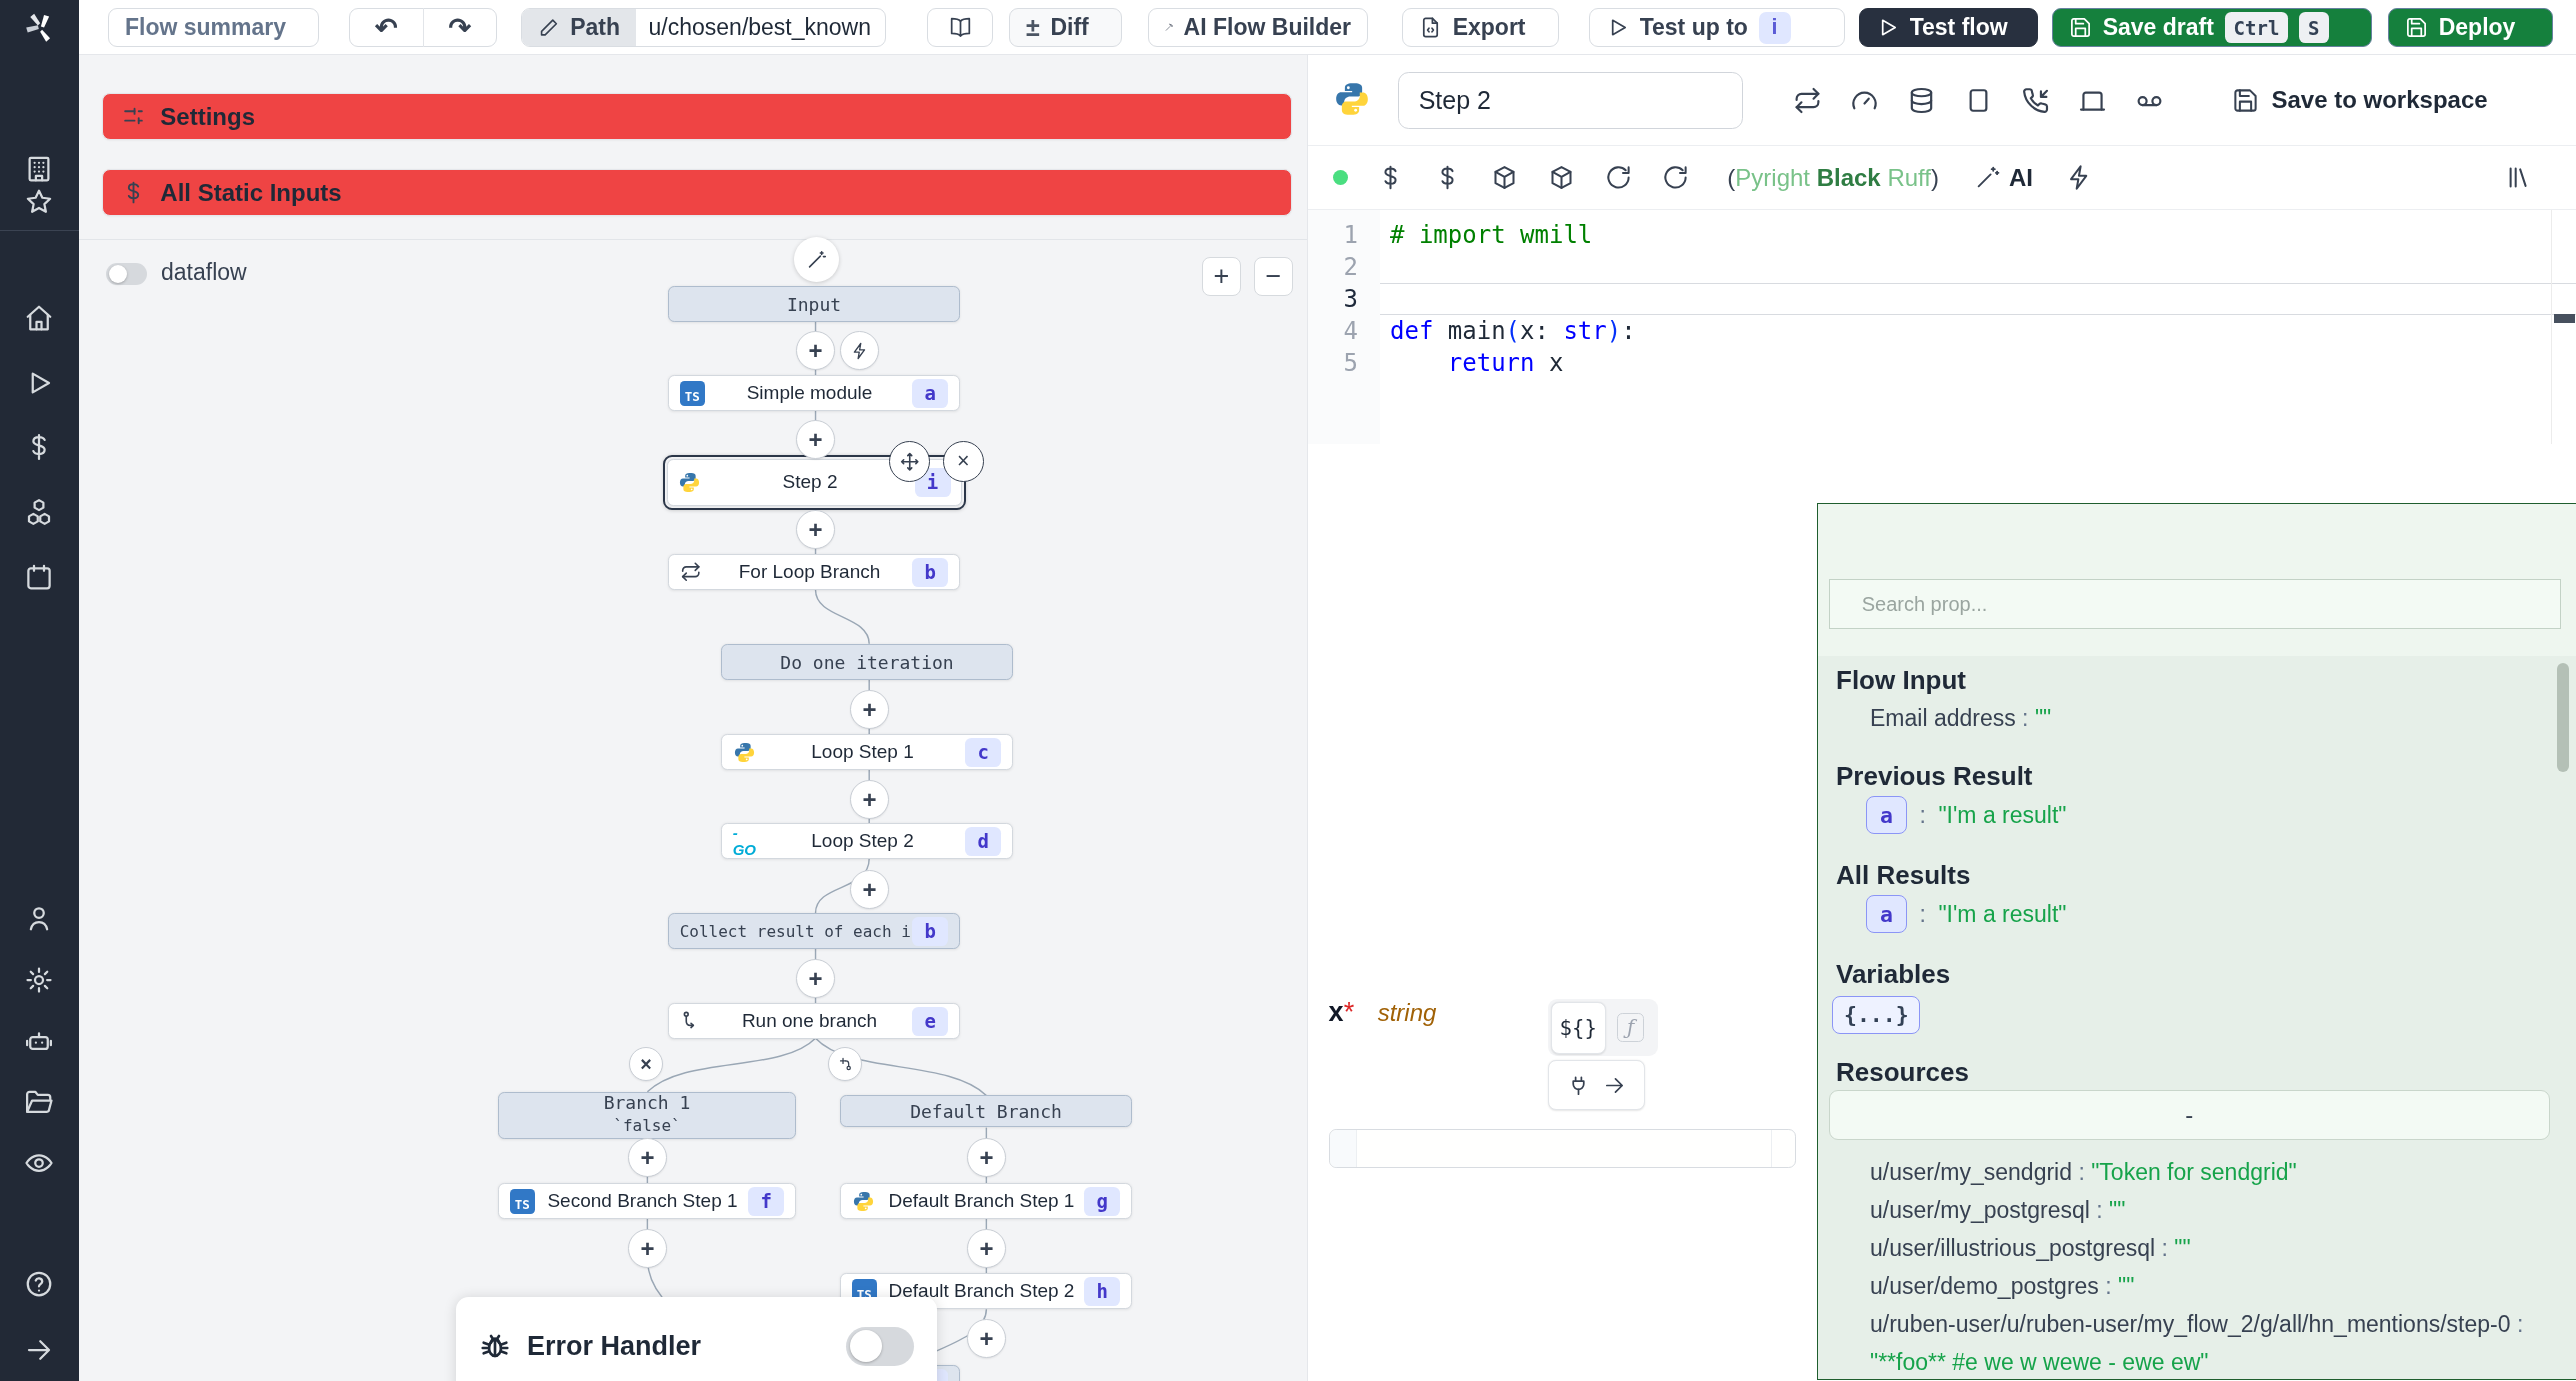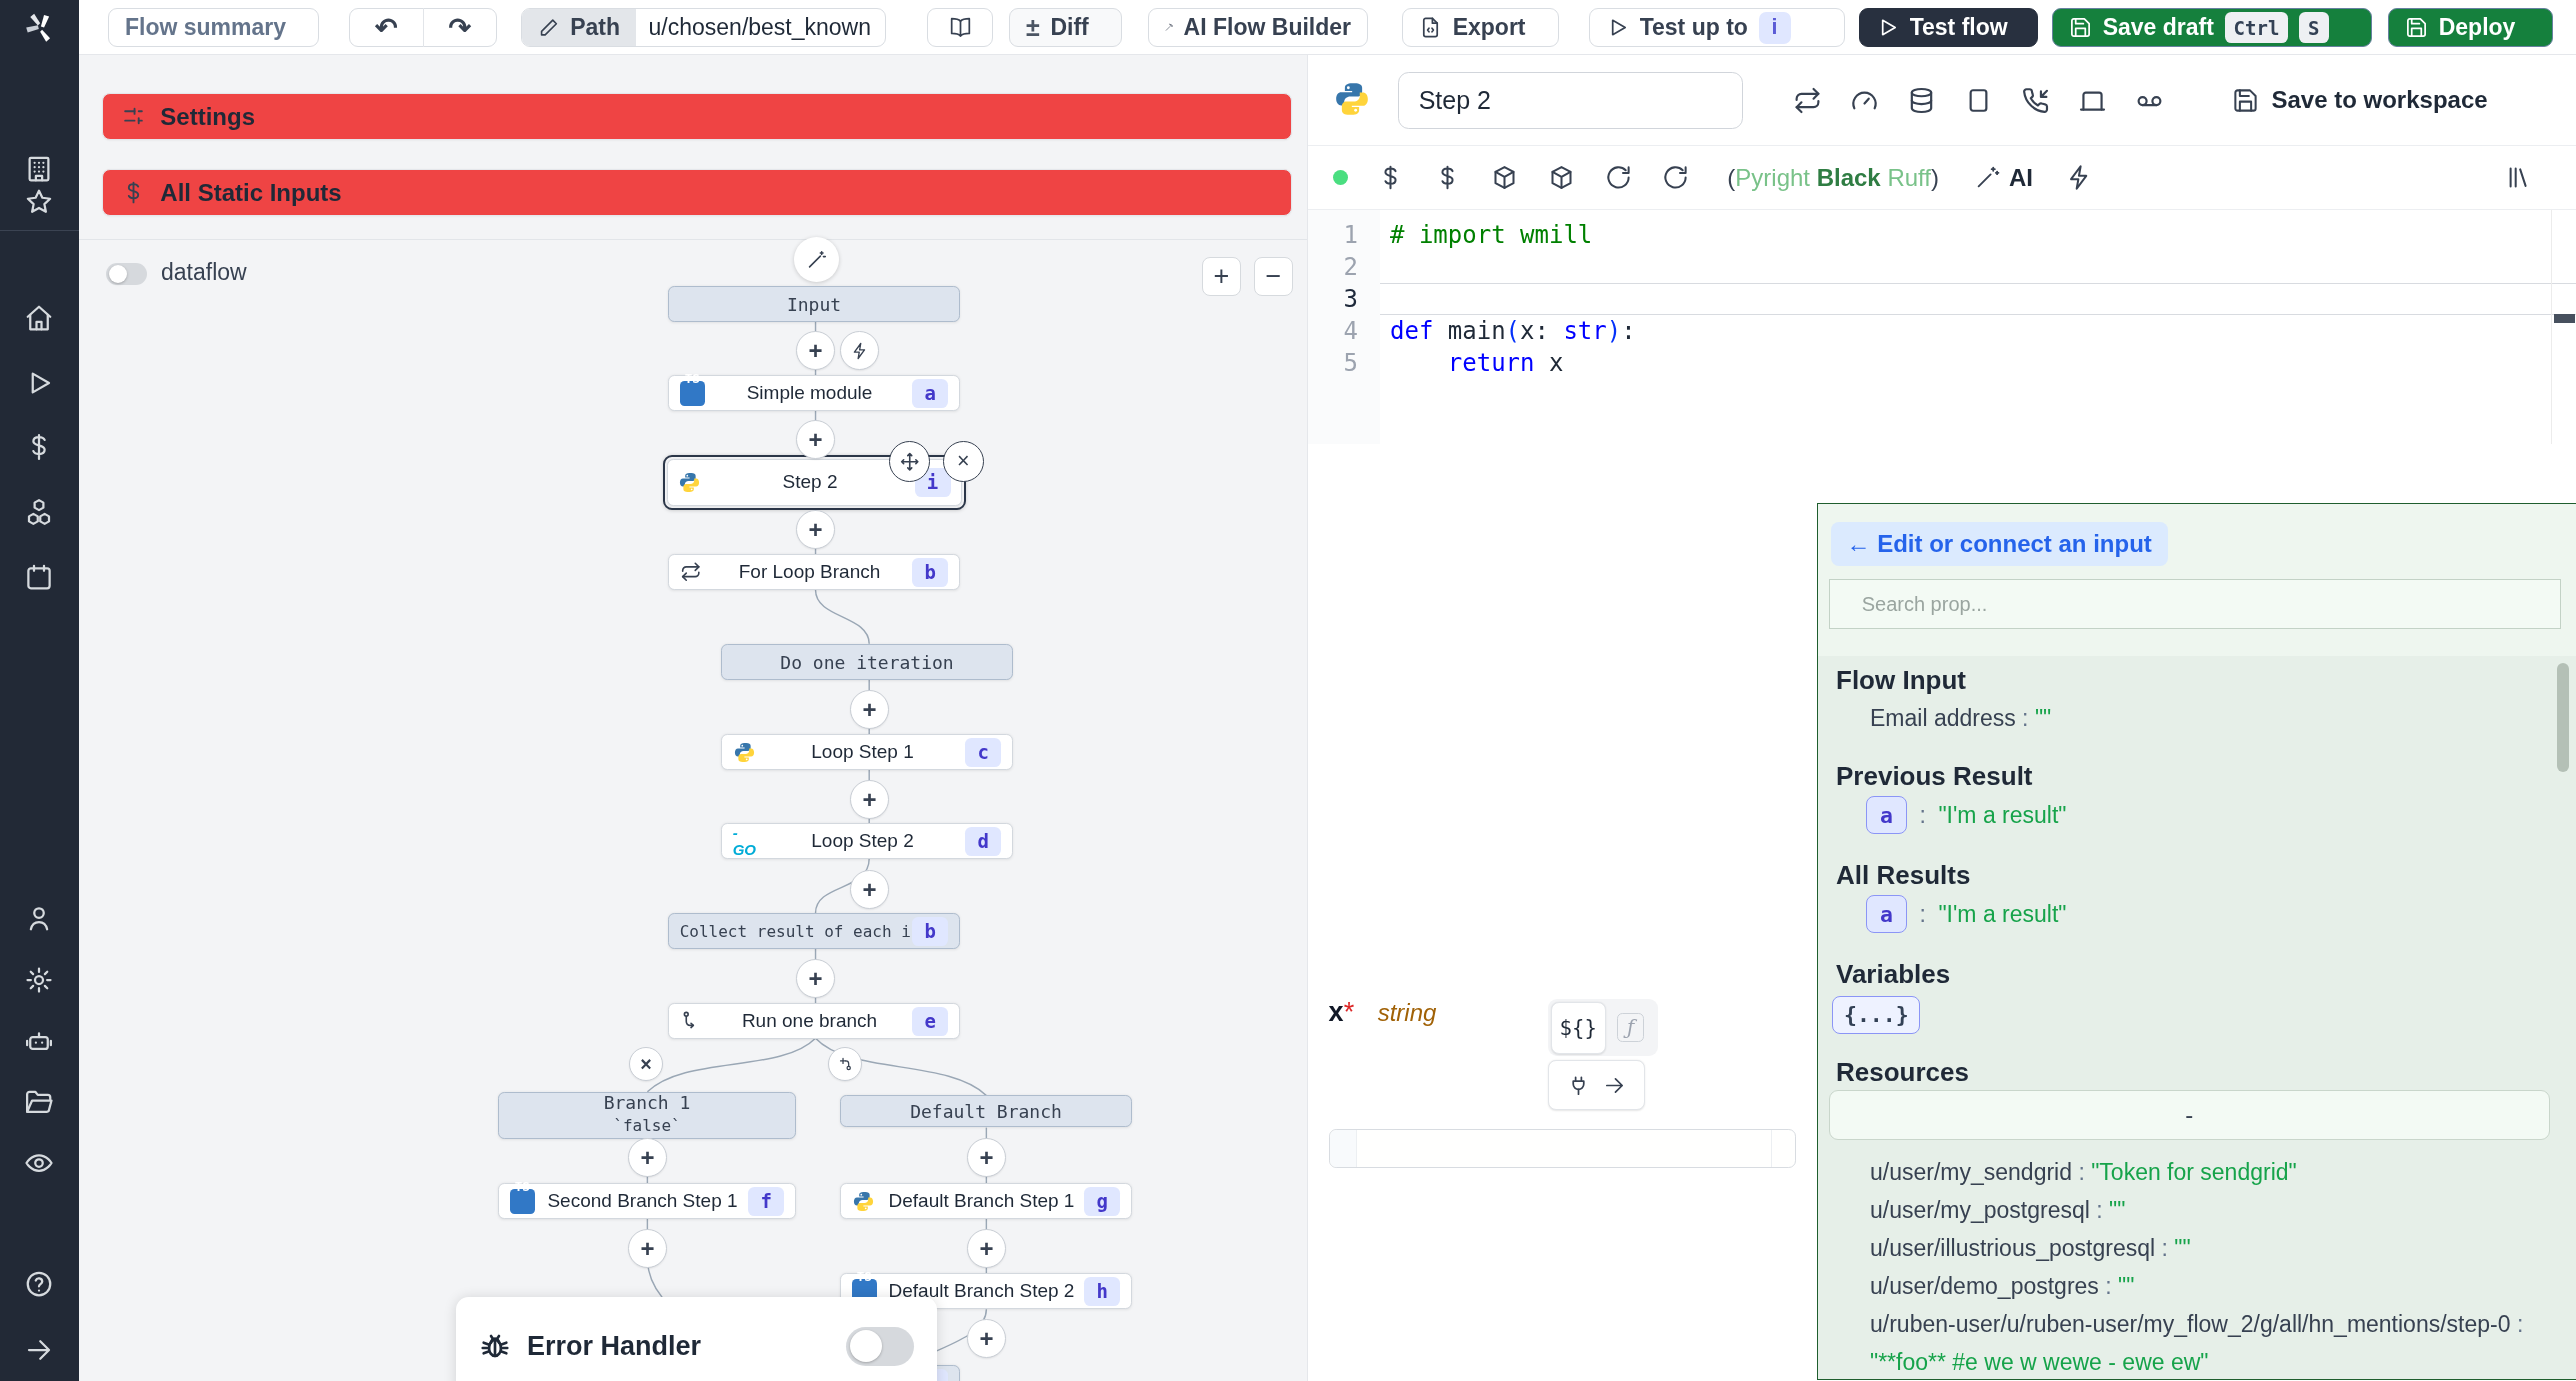--- a/index.html
+++ b/index.html
@@ -42,21 +42,21 @@
   
   .gnode { position:absolute; height:36px; background:#fff; border:0.9px solid #d3d8de; border-radius:6.3px;
     box-shadow:0 0.9px 2.7px rgba(0,0,0,.08); display:flex; align-items:center; padding:0 10.7px; cursor:pointer; }
   .gnode .nlabel { flex:1; text-align:center; font-size:19px; color:#1f2937; white-space:nowrap; overflow:hidden; }
   .gnode.hdr { background:#dde4ee; border-color:#aebccd; }
   .gnode.hdr .nlabel { font-family:"DejaVu Sans Mono",monospace; font-size:18px; color:#374151; }
   .nbadge { min-width:36px; height:29px; padding:0 7.2px; background:#e0e7ff; color:#4338ca; border-radius:6.3px;
     font-family:"DejaVu Sans Mono",monospace; font-size:19px; font-weight:700; display:flex; align-items:center; justify-content:center; }
   .nicon { width:27px; display:flex; align-items:center; }
   .ts-ico { width:25px; height:25px; background:#3178c6; color:#fff; border-radius:4.5px; font-family:"DejaVu Sans Mono",monospace;
-    font-size:12.5px; font-weight:700; display:flex; align-items:flex-end; justify-content:center; padding-bottom:20px; }
+    font-size:12.5px; font-weight:700; display:flex; align-items:flex-end; justify-content:center; padding-bottom:2px; }
   .go-ico { color:#00acd7; font-style:italic; font-weight:700; font-size:15px; letter-spacing:0; }
   .selwrap { position:absolute; border:2.7px solid #2b3648; border-radius:9px; padding:1.8px; background:#f3f4f6; box-shadow:0 0.9px 3.6px rgba(0,0,0,.15); }
   .selwrap .gnode { position:relative; width:100%; height:47px; }
   .corner { position:absolute; width:41px; height:41px; border-radius:50%; background:#fff; border:1.8px solid #374151;
     display:flex; align-items:center; justify-content:center; cursor:pointer; z-index:6; }
   .pluscircle { position:absolute; width:39px; height:39px; border-radius:50%; background:#fff; border:0.9px solid #c9ced5;
     display:flex; align-items:center; justify-content:center; color:#374151; font-size:24px; font-weight:600; cursor:pointer; z-index:5;
     box-shadow:0 0.9px 1.8px rgba(0,0,0,.08); }
   .pluscircle.small { width:34px; height:34px; font-size:19.7px; }
   #edges { position:absolute; left:0; top:0; z-index:1; }
@@ -696,21 +696,20 @@
         </svg>
     </div>
     <div id="valinput">
         <span class="gut"></span>
         <span class="rs"></span>
       </div>
   </div>
 
   <div id="greenpanel">
     <div id="gp-zone2"></div>
-    <div id="backpill">← Edit or connect an input</div>
     <input id="gsearch" placeholder="Search prop..." style="">
 
     <div class="ghead" style="top:161px">Flow Input</div>
     <div class="grow" style="top:201px">
       <span>Email address</span><span class="gcolon"> : </span><span class="gval">""</span>
     </div>
 
     <div class="ghead" style="top:257px">Previous Result</div>
     <div class="grow" style="left:48px;top:292px;display:flex;align-items:center;gap:12.5px">
       <span class="abadge">a</span>

